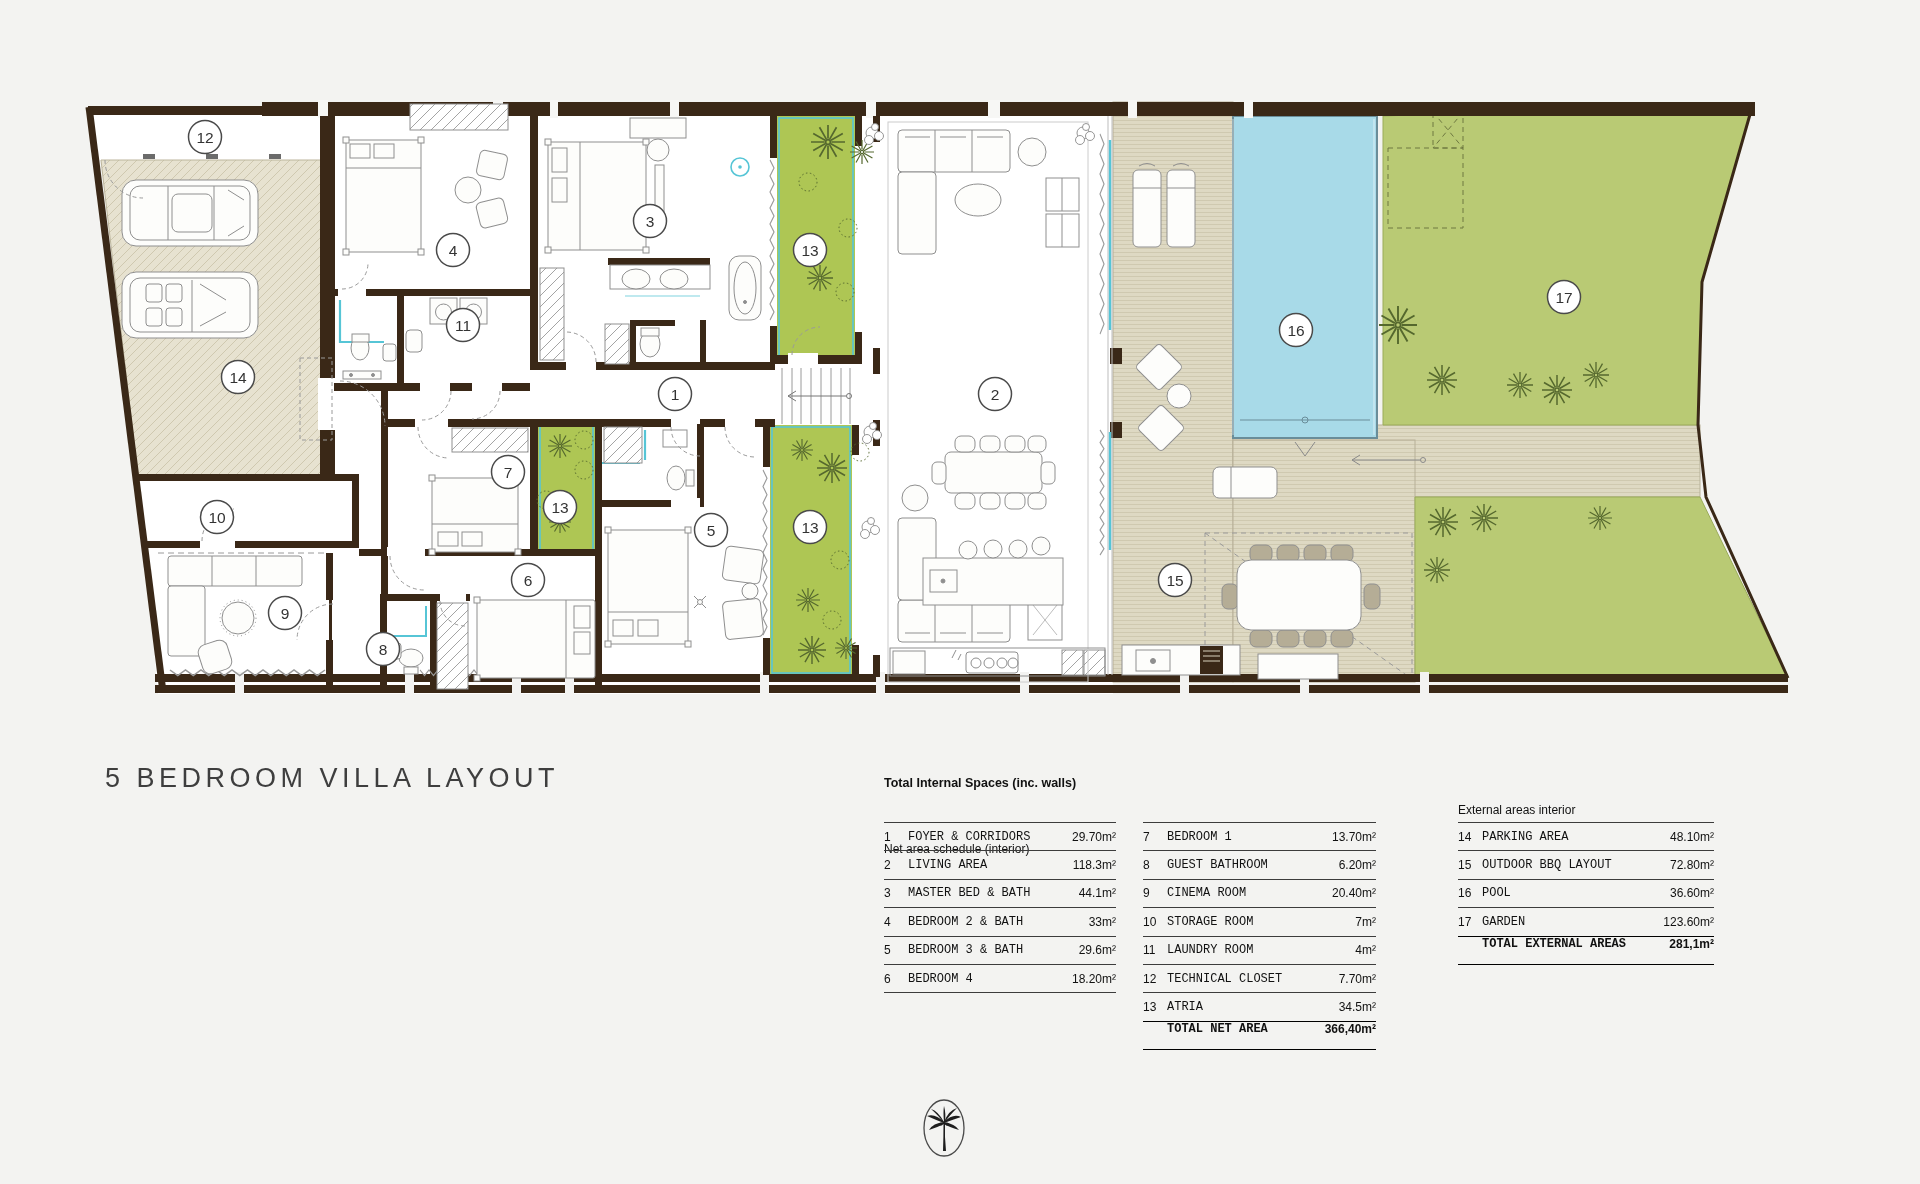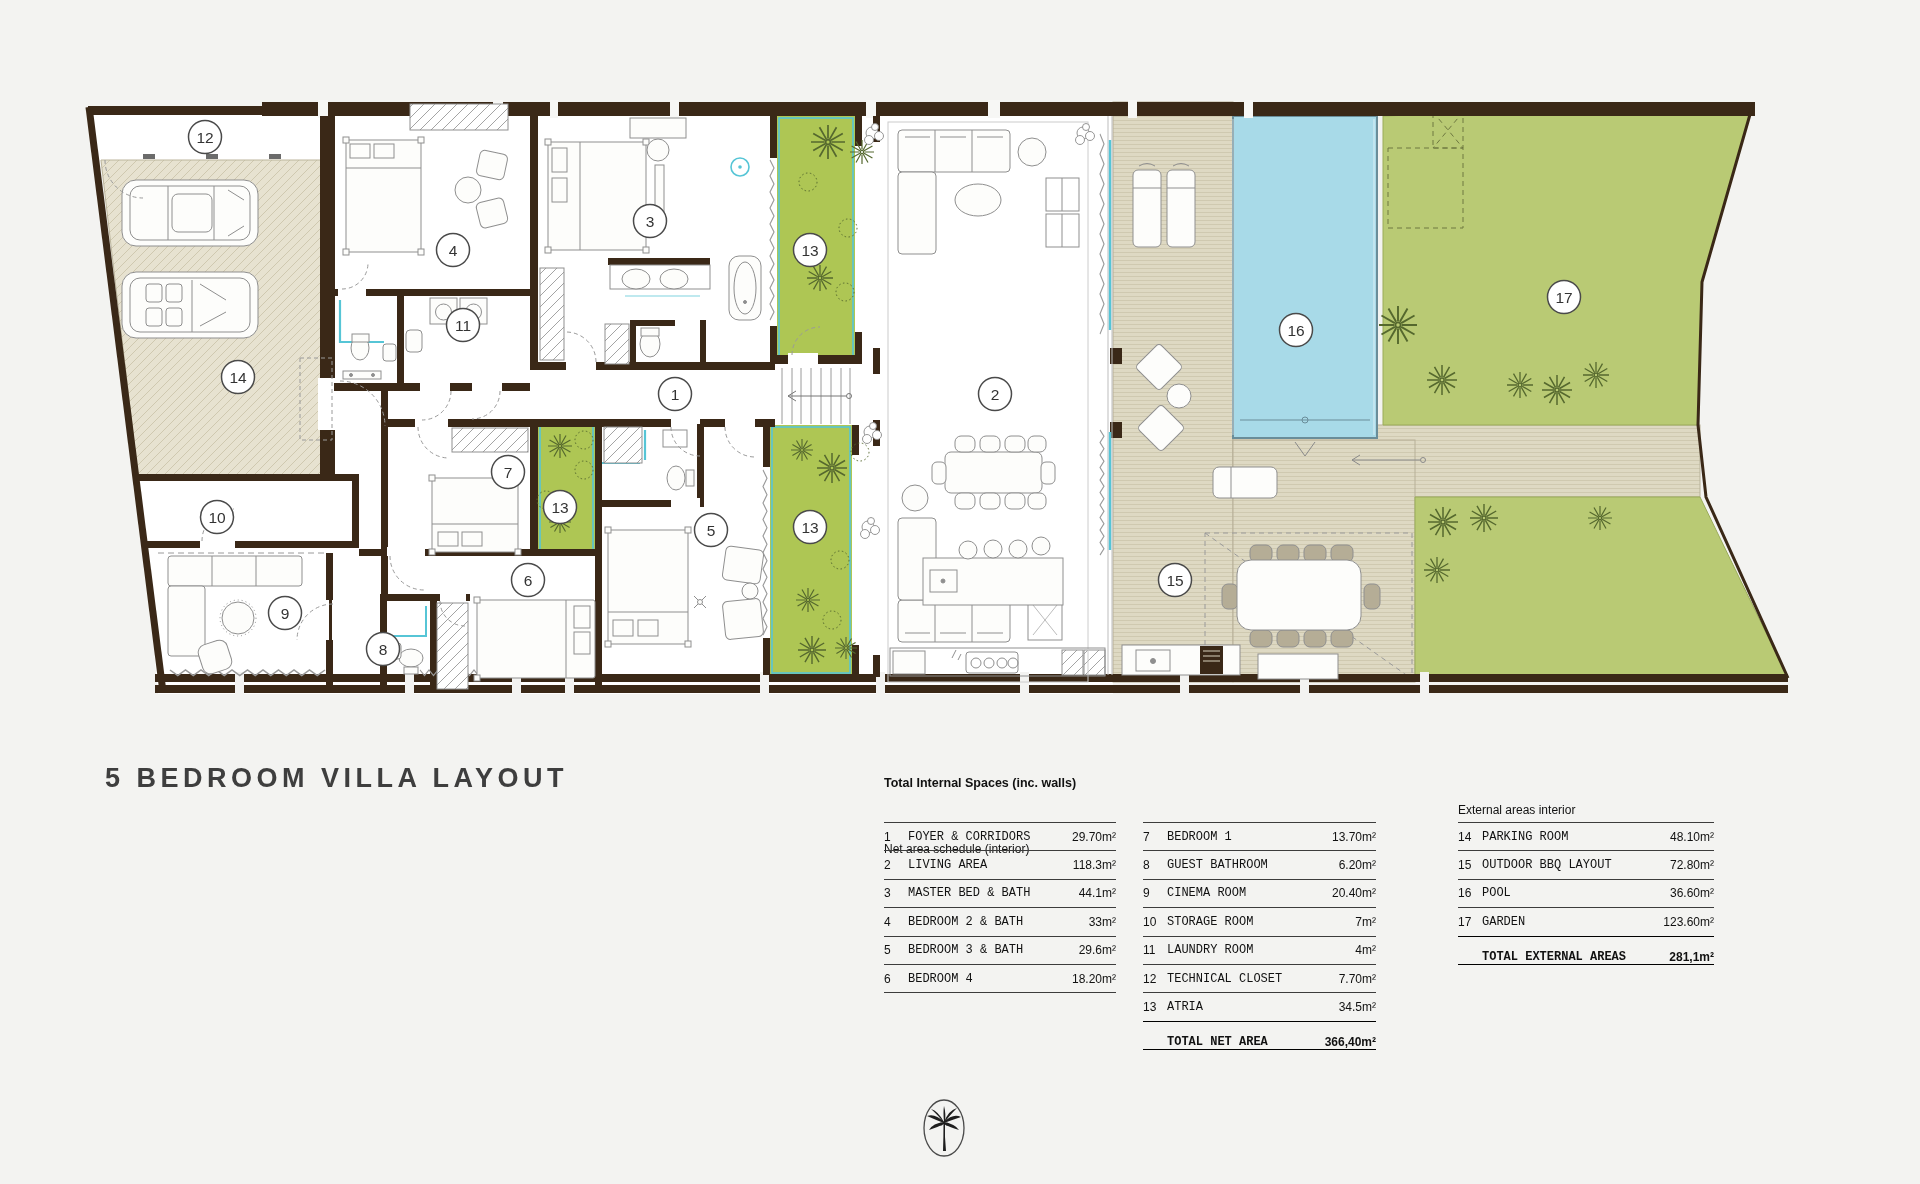--- a/index.html
+++ b/index.html
@@ -3,30 +3,30 @@
 <meta charset="utf-8">
 <style>
   html,body{margin:0;padding:0;}
   body{
     width:1920px;height:1184px;position:relative;overflow:hidden;
     background:#f3f3f1;font-family:"Liberation Sans",sans-serif;color:#111;
   }
   #plan-wrap{position:absolute;left:0;top:0;width:1920px;height:760px;}
   .main-title{
     position:absolute;left:105px;top:763px;font-size:27px;letter-spacing:4.5px;
-    color:#3e3e3e;font-weight:700;white-space:nowrap;
+    color:#3e3e3e;font-weight:400;white-space:nowrap;
   }
   .sched{position:absolute;font-size:12px;color:#111;}
   .tbl{width:100%;}
   .trow{display:flex;align-items:center;height:27.4px;border-top:1px solid #3c3c3c;}
   .tnum{width:24px;flex:none;}
   .tlab{flex:1;white-space:nowrap;font-family:Liberation Mono, monospace;}
   .tval{text-align:right;flex:none;white-space:nowrap;}
   .tend{border-top:1px solid #3c3c3c;height:0;}
-  .ttotal{display:flex;align-items:flex-end;height:27px;font-weight:bold;
+  .ttotal{display:flex;align-items:flex-start;height:27px;font-weight:bold;
     border-top:1.7px solid #000;border-bottom:1.7px solid #000;}
   .ttotal .tlab{font-weight:bold;}
   #internal-title{position:absolute;left:884px;top:776px;font-weight:bold;font-size:12.5px;white-space:nowrap;text-align:right;}
   #net-title{position:absolute;left:884px;top:803px;margin-top:39px;}
   #ext-title{position:absolute;left:1458px;top:803px;}
   #net-left{left:884px;top:822px;width:232px;}
   #net-right{left:1143px;top:822px;width:233px;}
   #ext-table{left:1458px;top:822px;width:256px;}
   #logo{position:absolute;left:915px;top:1093px;}
 </style>
@@ -678,21 +678,21 @@
     <span class="tnum"></span>
     <span class="tlab">TOTAL NET AREA</span>
     <span class="tval">366,40m²</span>
   </div>
 </div>
 
 <div id="ext-table" class="sched tbl">
   <div class="rows">
       <div class="trow">
         <span class="tnum">14</span>
-        <span class="tlab">PARKING ROOM</span>
+        <span class="tlab">PARKING AREA</span>
         <span class="tval">48.10m²</span>
       </div>
       <div class="trow">
         <span class="tnum">15</span>
         <span class="tlab">OUTDOOR BBQ LAYOUT</span>
         <span class="tval">72.80m²</span>
       </div>
       <div class="trow">
         <span class="tnum">16</span>
         <span class="tlab">POOL</span>

